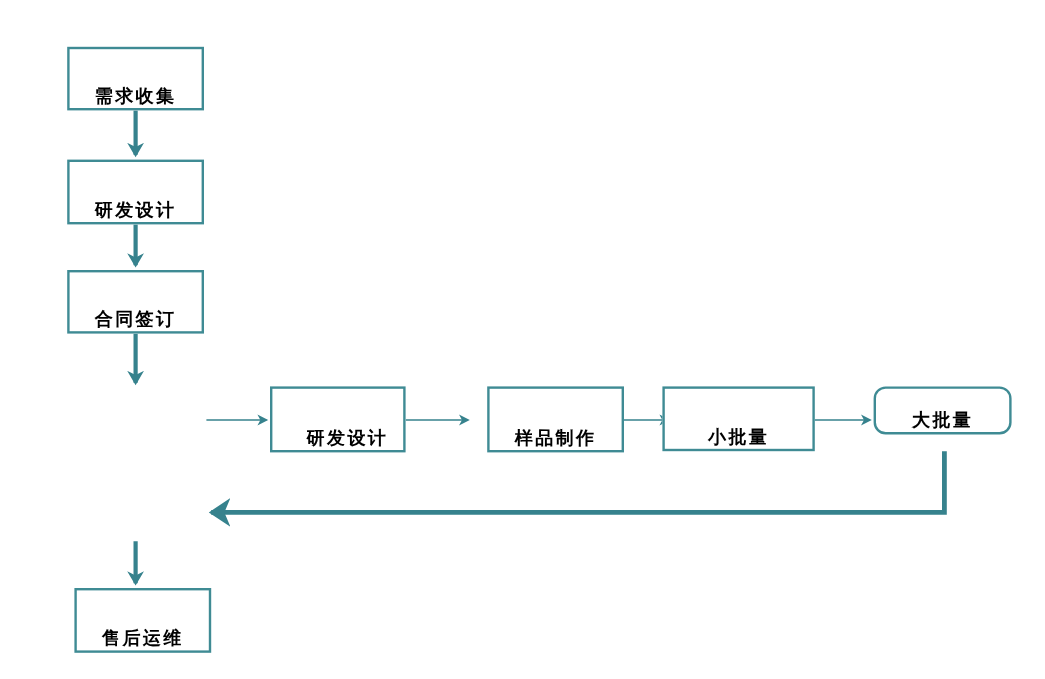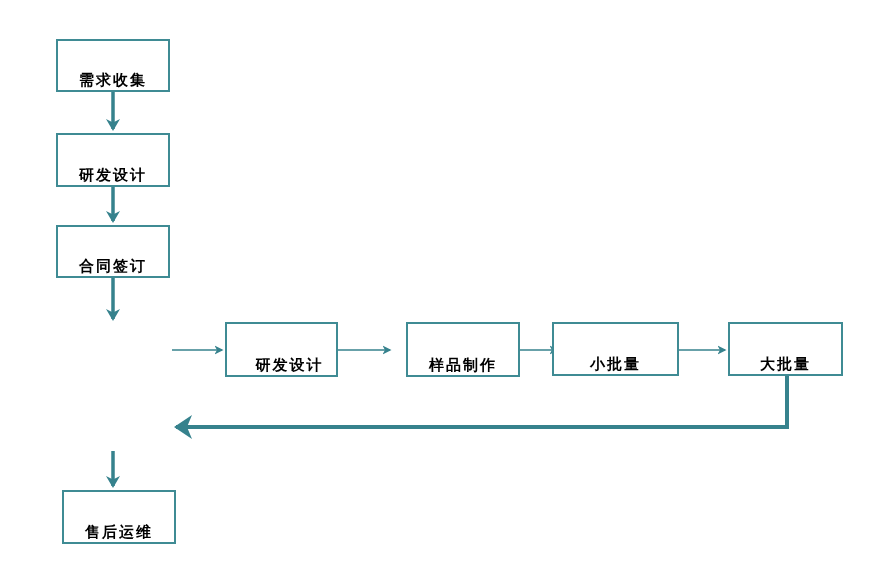--- a/index.html
+++ b/index.html
@@ -40,21 +40,21 @@
   .n-requirements { left: 56px;  top: 39px;  width: 114px; height: 53px; }
   .n-plan         { left: 56px;  top: 133px; width: 114px; height: 54px; }
   .n-contract     { left: 56px;  top: 225px; width: 114px; height: 53px; }
   .n-implement    { left: 56px;  top: 323px; width: 116px; height: 54px; }
   .n-logistics    { left: 56px;  top: 396px; width: 114px; height: 55px; }
   .n-aftersales   { left: 62px;  top: 490px; width: 114px; height: 54px; }
   
   .n-rddesign     { left: 225px; top: 322px; width: 113px; height: 55px; padding-left: 16px; }
   .n-sample       { left: 393px; top: 322px; width: 114px; height: 55px; margin-left: 13px; }
   .n-smallbatch   { left: 552px; top: 322px; width: 127px; height: 54px; }
-  .n-largebatch   { left: 728px; top: 322px; width: 115px; height: 54px; }
+  .n-largebatch   { left: 728px; top: 322px; width: 115px; height: 40px; border-radius: 10px; }
 </style>
 </head>
 <body>
 
 <div class="canvas">
 
   <svg class="arrow-layer" width="871" height="566" viewBox="0 0 871 566" xmlns="http://www.w3.org/2000/svg">
     <defs>
       <marker id="ah-big" markerUnits="userSpaceOnUse" markerWidth="14" markerHeight="14" refX="10" refY="7" orient="auto">
         <path d="M0,0 L12,7 L0,14 L3.5,7 Z" fill="#36828d"></path>

